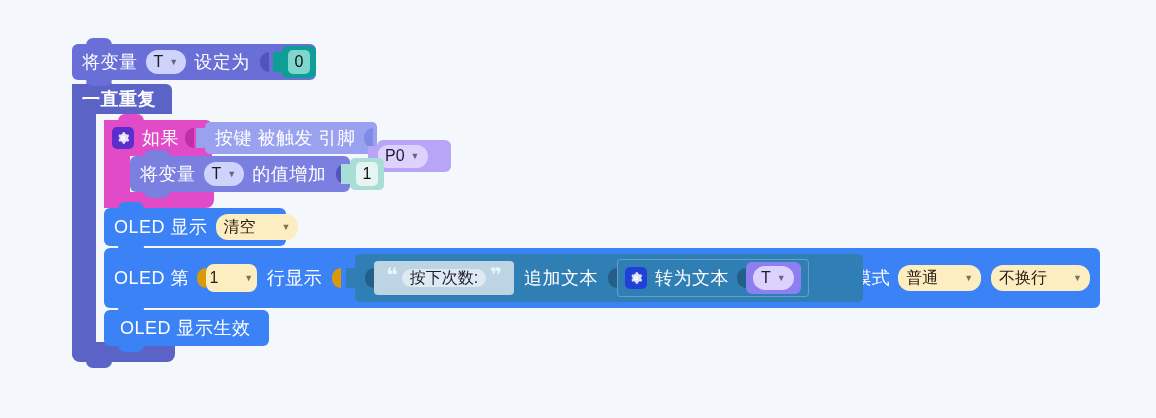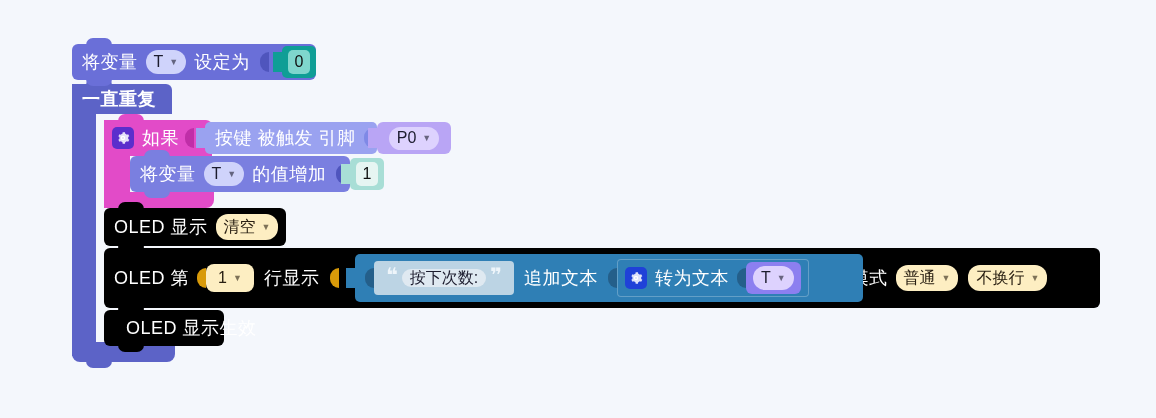--- a/index.html
+++ b/index.html
@@ -72,29 +72,29 @@
 
   
   .c-variable  { background: #6a6fd8; }
   .c-varlite   { background: #7a7fe0; }
   .c-control   { background: #5c63c7; font-weight: bold; }
   .c-logic     { background: #e24bc8; }
   .c-sensor    { background: #9aa2f0; }
   .c-pin       { background: #b9a5f5; }
   .c-math      { background: #0f9e96; }
   .c-mathlite  { background: #a8ded6; }
-  .c-oled      { background: #000000; }
+  .c-oled      { background: #3b82f6; }
   .c-text      { background: #2f7fb5; }
   .c-textlite  { background: #bcd4e4; }
 
   .f-lite  { background: #cfd3fb; color: #1c1c2e; }
   .f-pin   { background: #ddd2fe; color: #1c1c2e; }
   .f-math  { background: #7fd6cd; color: #101010; }
   .f-math2 { background: #e6f5f2; color: #101010; }
-  .f-oled  { background: #fdeec2; color: #2a2013; }
+  .f-oled  { background: #fdeec2; color: #2a2013; gap: 20px; }
   .f-text  { background: #dfe9f1; color: #1c1c2e; }
 
   
   .gear {
     width: 22px; height: 22px;
     border-radius: 5px;
     background: #5b2ecc;
     display: inline-flex;
     align-items: center;
     justify-content: center;
@@ -205,21 +205,21 @@
 
   <div class="blk c-logic notch-bot" style="left:104px; top:192px; width:110px; height:16px; border-radius:0 0 8px 8px; z-index:5;"></div>
 
   <div class="blk c-sensor" style="left:205px; top:122px; width:172px; height:32px; padding:4px 10px; border-radius:5px; z-index:6;">
     <span class="plug c-sensor"></span>
     <span class="lbl" style="color:#ffffff;">按键 被触发 引脚</span>
     <span class="gap8"></span>
     <span class="socket sock-sensor"></span>
   </div>
 
-  <div class="blk c-pin" style="left:377px; top:122px; width:74px; height:32px; justify-content:center; border-radius:6px; z-index:7;">
+  <div class="blk c-pin" style="left:377px; top:140px; width:74px; height:32px; justify-content:flex-start; border-radius:6px; z-index:7;">
     <span class="plug c-pin"></span>
     <span class="field f-pin" style="height:23px;">
       <span>P0</span>
       <span class="caret">▼</span>
     </span>
   </div>
 
   <div class="blk c-varlite notch-top notch-bot" style="left:130px; top:156px; width:220px; height:36px; padding:0 10px; z-index:6;">
     <span class="lbl">将变量</span>
     <span class="gap8"></span>
@@ -309,17 +309,17 @@
       <span class="blk c-sensor" style="position:relative; left:0; top:0; height:32px; padding:0 7px; border-radius:6px;
                    background:#8c7ff0; flex:0 0 auto;">
         <span class="field f-pin" style="height:24px;">
           <span>T</span>
           <span class="caret">▼</span>
         </span>
       </span>
     </span>
   </div>
 
-  <div class="blk c-oled notch-top notch-bot" style="left:104px; top:310px; width:120px; height:36px; padding:0 22px; z-index:5;">
+  <div class="blk c-oled notch-top notch-bot" style="left:104px; top:310px; width:165px; height:36px; padding:0 16px; z-index:5;">
     <span class="lbl">OLED 显示生效</span>
   </div>
 
 </div>
 
 </body></html>

